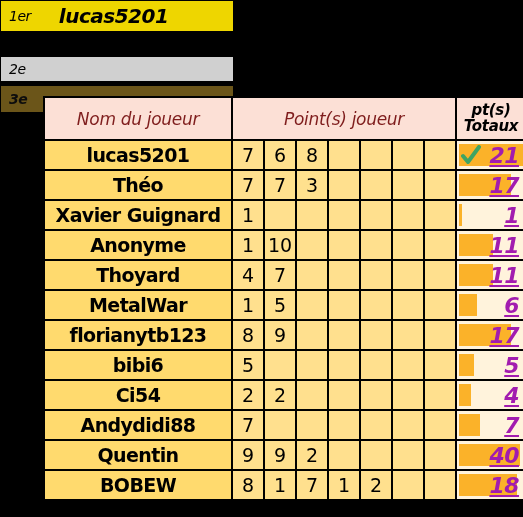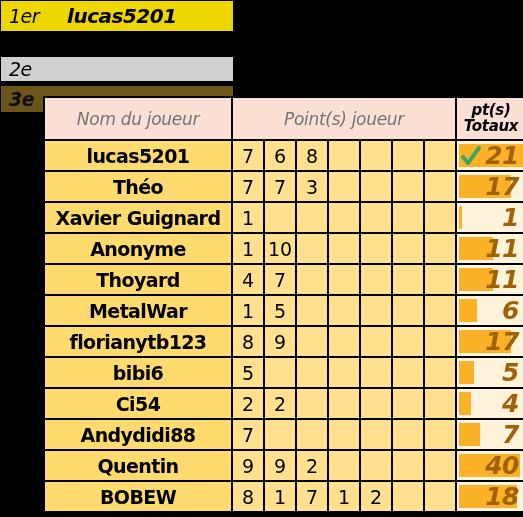--- a/index.html
+++ b/index.html
@@ -32,21 +32,21 @@
     border: 1px solid #000000;
     overflow: hidden;
   }
   .rank-row.r1 { background: #EED600; height: 32px; }
   .rank-row.r2 { background: #D0D0D0; height: 26px; margin-top: 24px; }
   .rank-row.r3 { background: #6B5519; height: 28px; margin-bottom: 3px; font-weight: bold; }
 
   .rank-label {
     font-family: "DejaVu Sans", sans-serif;
     font-style: italic;
-    font-size: 19px;
+    font-size: 14px;
     color: #000000;
     padding-left: 8px;
     letter-spacing: -0.5px;
     white-space: nowrap;
   }
   .rank-row.r3 .rank-label { color: #0d0d0d; }
 
   .rank-name {
     font-family: "DejaVu Sans", sans-serif;
     font-style: italic;
@@ -76,21 +76,21 @@
   
   .hdr {
     background: #FCE0D6;
     height: 41px;
     text-align: center;
     vertical-align: middle;
     font-family: "DejaVu Sans", sans-serif;
     font-style: italic;
     font-size: 17px;
     font-weight: normal;
-    color: #737373;
+    color: #7f1d1d;
     letter-spacing: -0.3px;
   }
   .hdr-total {
     background: #FCE0D6;
     text-align: center;
     vertical-align: middle;
     font-family: "DejaVu Sans", sans-serif;
     font-style: italic;
     font-weight: bold;
     font-size: 15px;
@@ -150,23 +150,24 @@
     display: flex;
     align-items: center;
     justify-content: flex-end;
     padding-right: 6px;
     box-sizing: border-box;
   }
   .total-val {
     font-family: "DejaVu Sans", sans-serif;
     font-style: italic;
     font-weight: bold;
-    font-size: 25px;
-    color: #a16207;
+    font-size: 22px;
+    color: #a21caf;
     letter-spacing: -0.5px;
+    text-decoration: underline;
   }
   .check-icon {
     position: absolute;
     left: 4px;
     top: 50%;
     transform: translateY(-50%);
     width: 20px;
     height: 20px;
     line-height: 0;
   }

